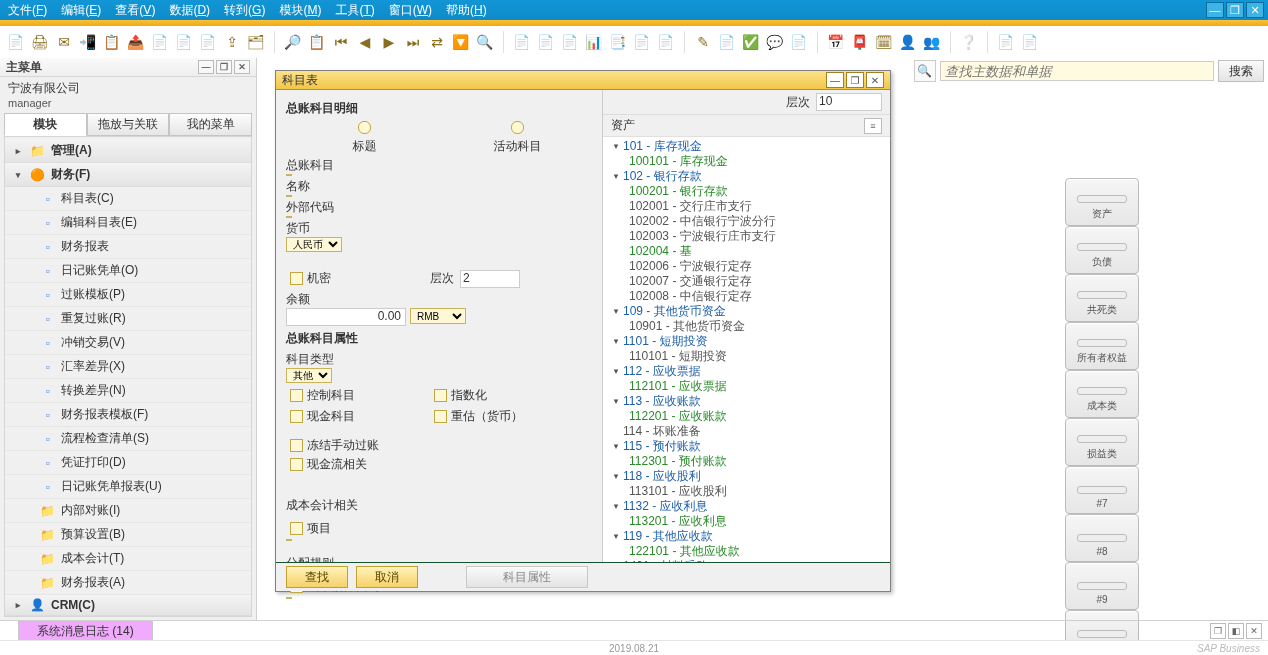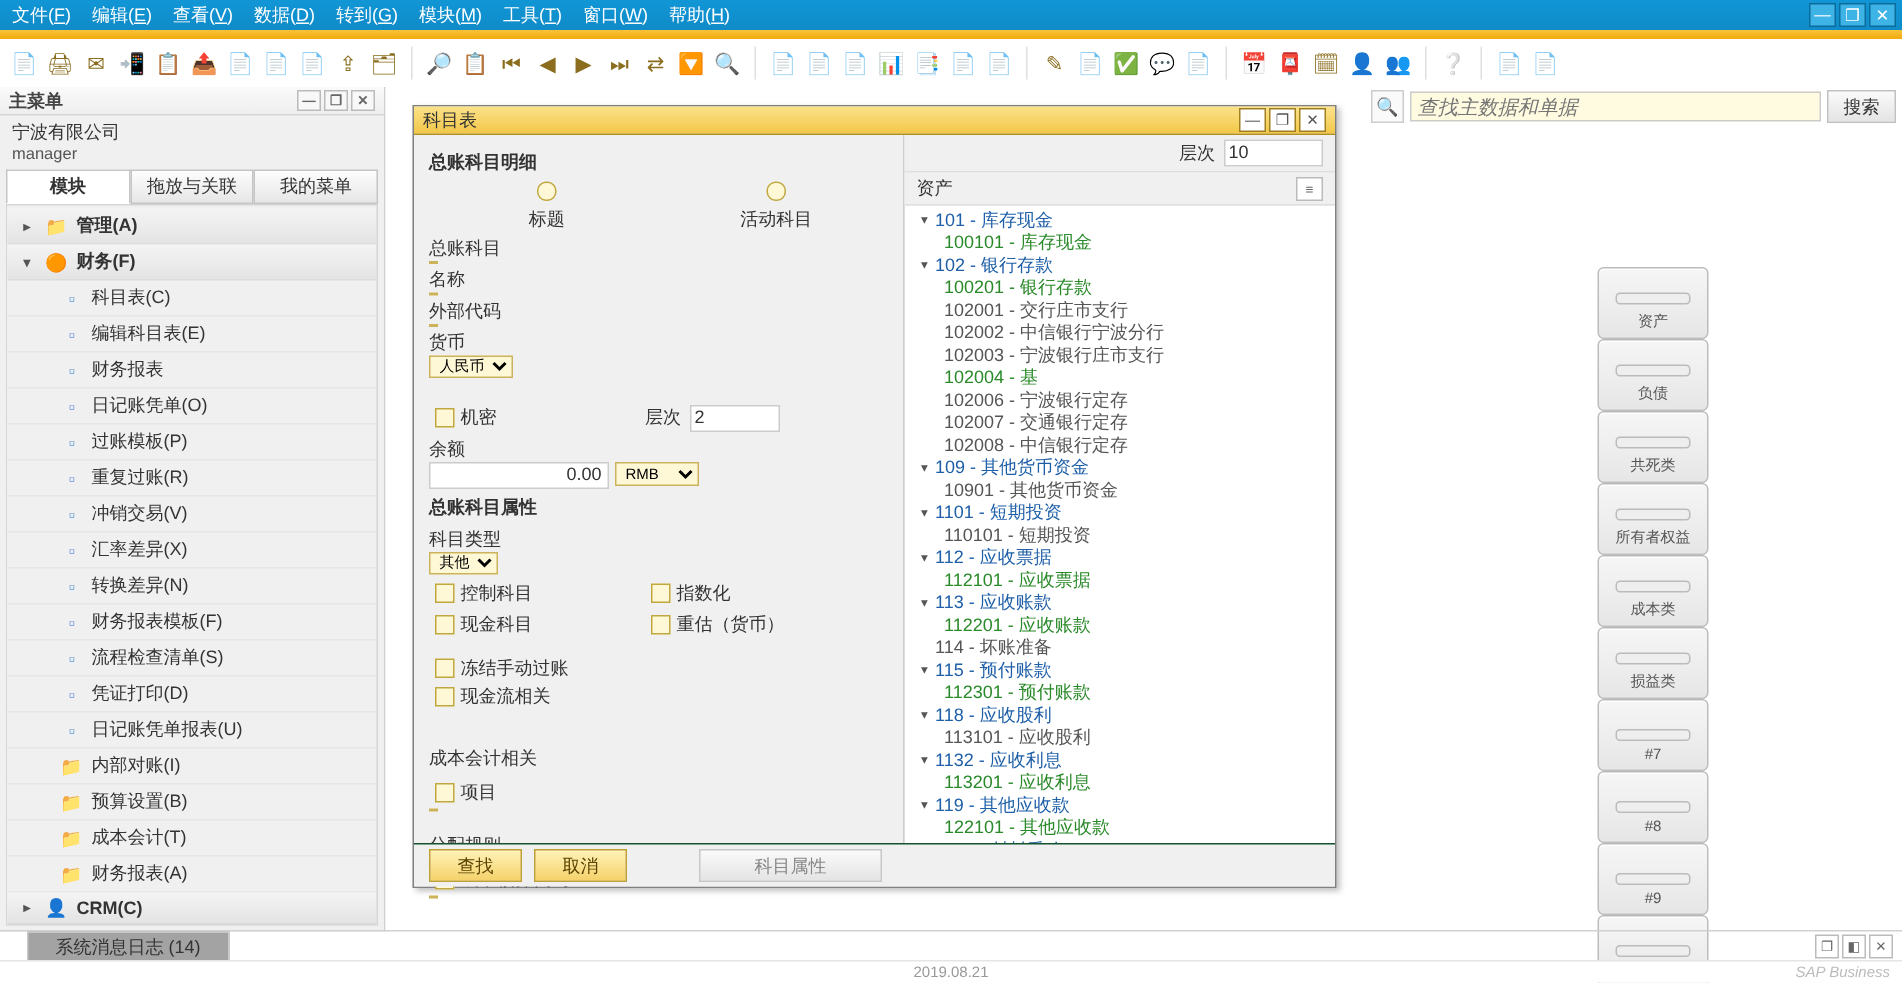--- a/index.html
+++ b/index.html
@@ -80,21 +80,21 @@
   .acct-btns { position:absolute; left:0; right:0; bottom:0; height:28px; border-top:1px solid #14532d; display:flex; align-items:center; gap:8px; padding:0 10px; background:#f0f0f0; }
   .ybtn { min-width:60px; height:20px; border:1px solid #c0a030; background:linear-gradient(#fff2b8,#f5d26a); display:flex; align-items:center; justify-content:center; color:#5a4100; }
   .gbtn { min-width:120px; height:20px; border:1px solid #c8c8c8; background:linear-gradient(#fafafa,#e4e4e4); display:flex; align-items:center; justify-content:center; color:#888; margin-left:40px; }
   
   .search-pane { position:absolute; top:0; right:0; width:350px; height:26px; display:flex; align-items:center; padding:0 4px; gap:4px; }
   .search-pane .zoom { width:20px; height:20px; border:1px solid #ccc; display:flex; align-items:center; justify-content:center; background:#fafafa; color:#777; }
   .search-pane input { flex:1; height:18px; border:1px solid #ccc; background:#fffbe0; color:#aaa; font-style:italic; padding:0 4px; }
   .search-pane .go { width:44px; height:20px; border:1px solid #c0c0c0; background:linear-gradient(#fafafa,#e4e4e4); display:flex; align-items:center; justify-content:center; }
   
   .statusbar { position:absolute; left:0; right:0; bottom:14px; height:20px; border-top:1px solid #d0d0d0; display:flex; align-items:center; }
-  .statusbar .tab { margin-left:18px; padding:1px 18px; border:1px solid #c8c8c8; border-bottom:none; background:#a3a3a3; }
+  .statusbar .tab { margin-left:18px; padding:1px 18px; border:1px solid #c8c8c8; border-bottom:none; background:#f0abfc; }
   .statusbar .right-ctrls { margin-left:auto; display:flex; gap:2px; padding-right:6px; }
   .statusbar .right-ctrls div { width:14px; height:14px; border:1px solid #bbb; font-size:9px; display:flex; align-items:center; justify-content:center; color:#666; }
   .footer { position:absolute; left:0; right:0; bottom:0; height:14px; background:#fff; border-top:1px solid #e5e5e5; display:flex; align-items:center; font-size:10px; color:#999; }
   .footer .date { position:absolute; left:50%; transform:translateX(-50%); }
   .footer .brand { margin-left:auto; padding-right:8px; font-style:italic; color:#bbb; }
 </style>
 </head>
 <body>
 
 <div class="app">

